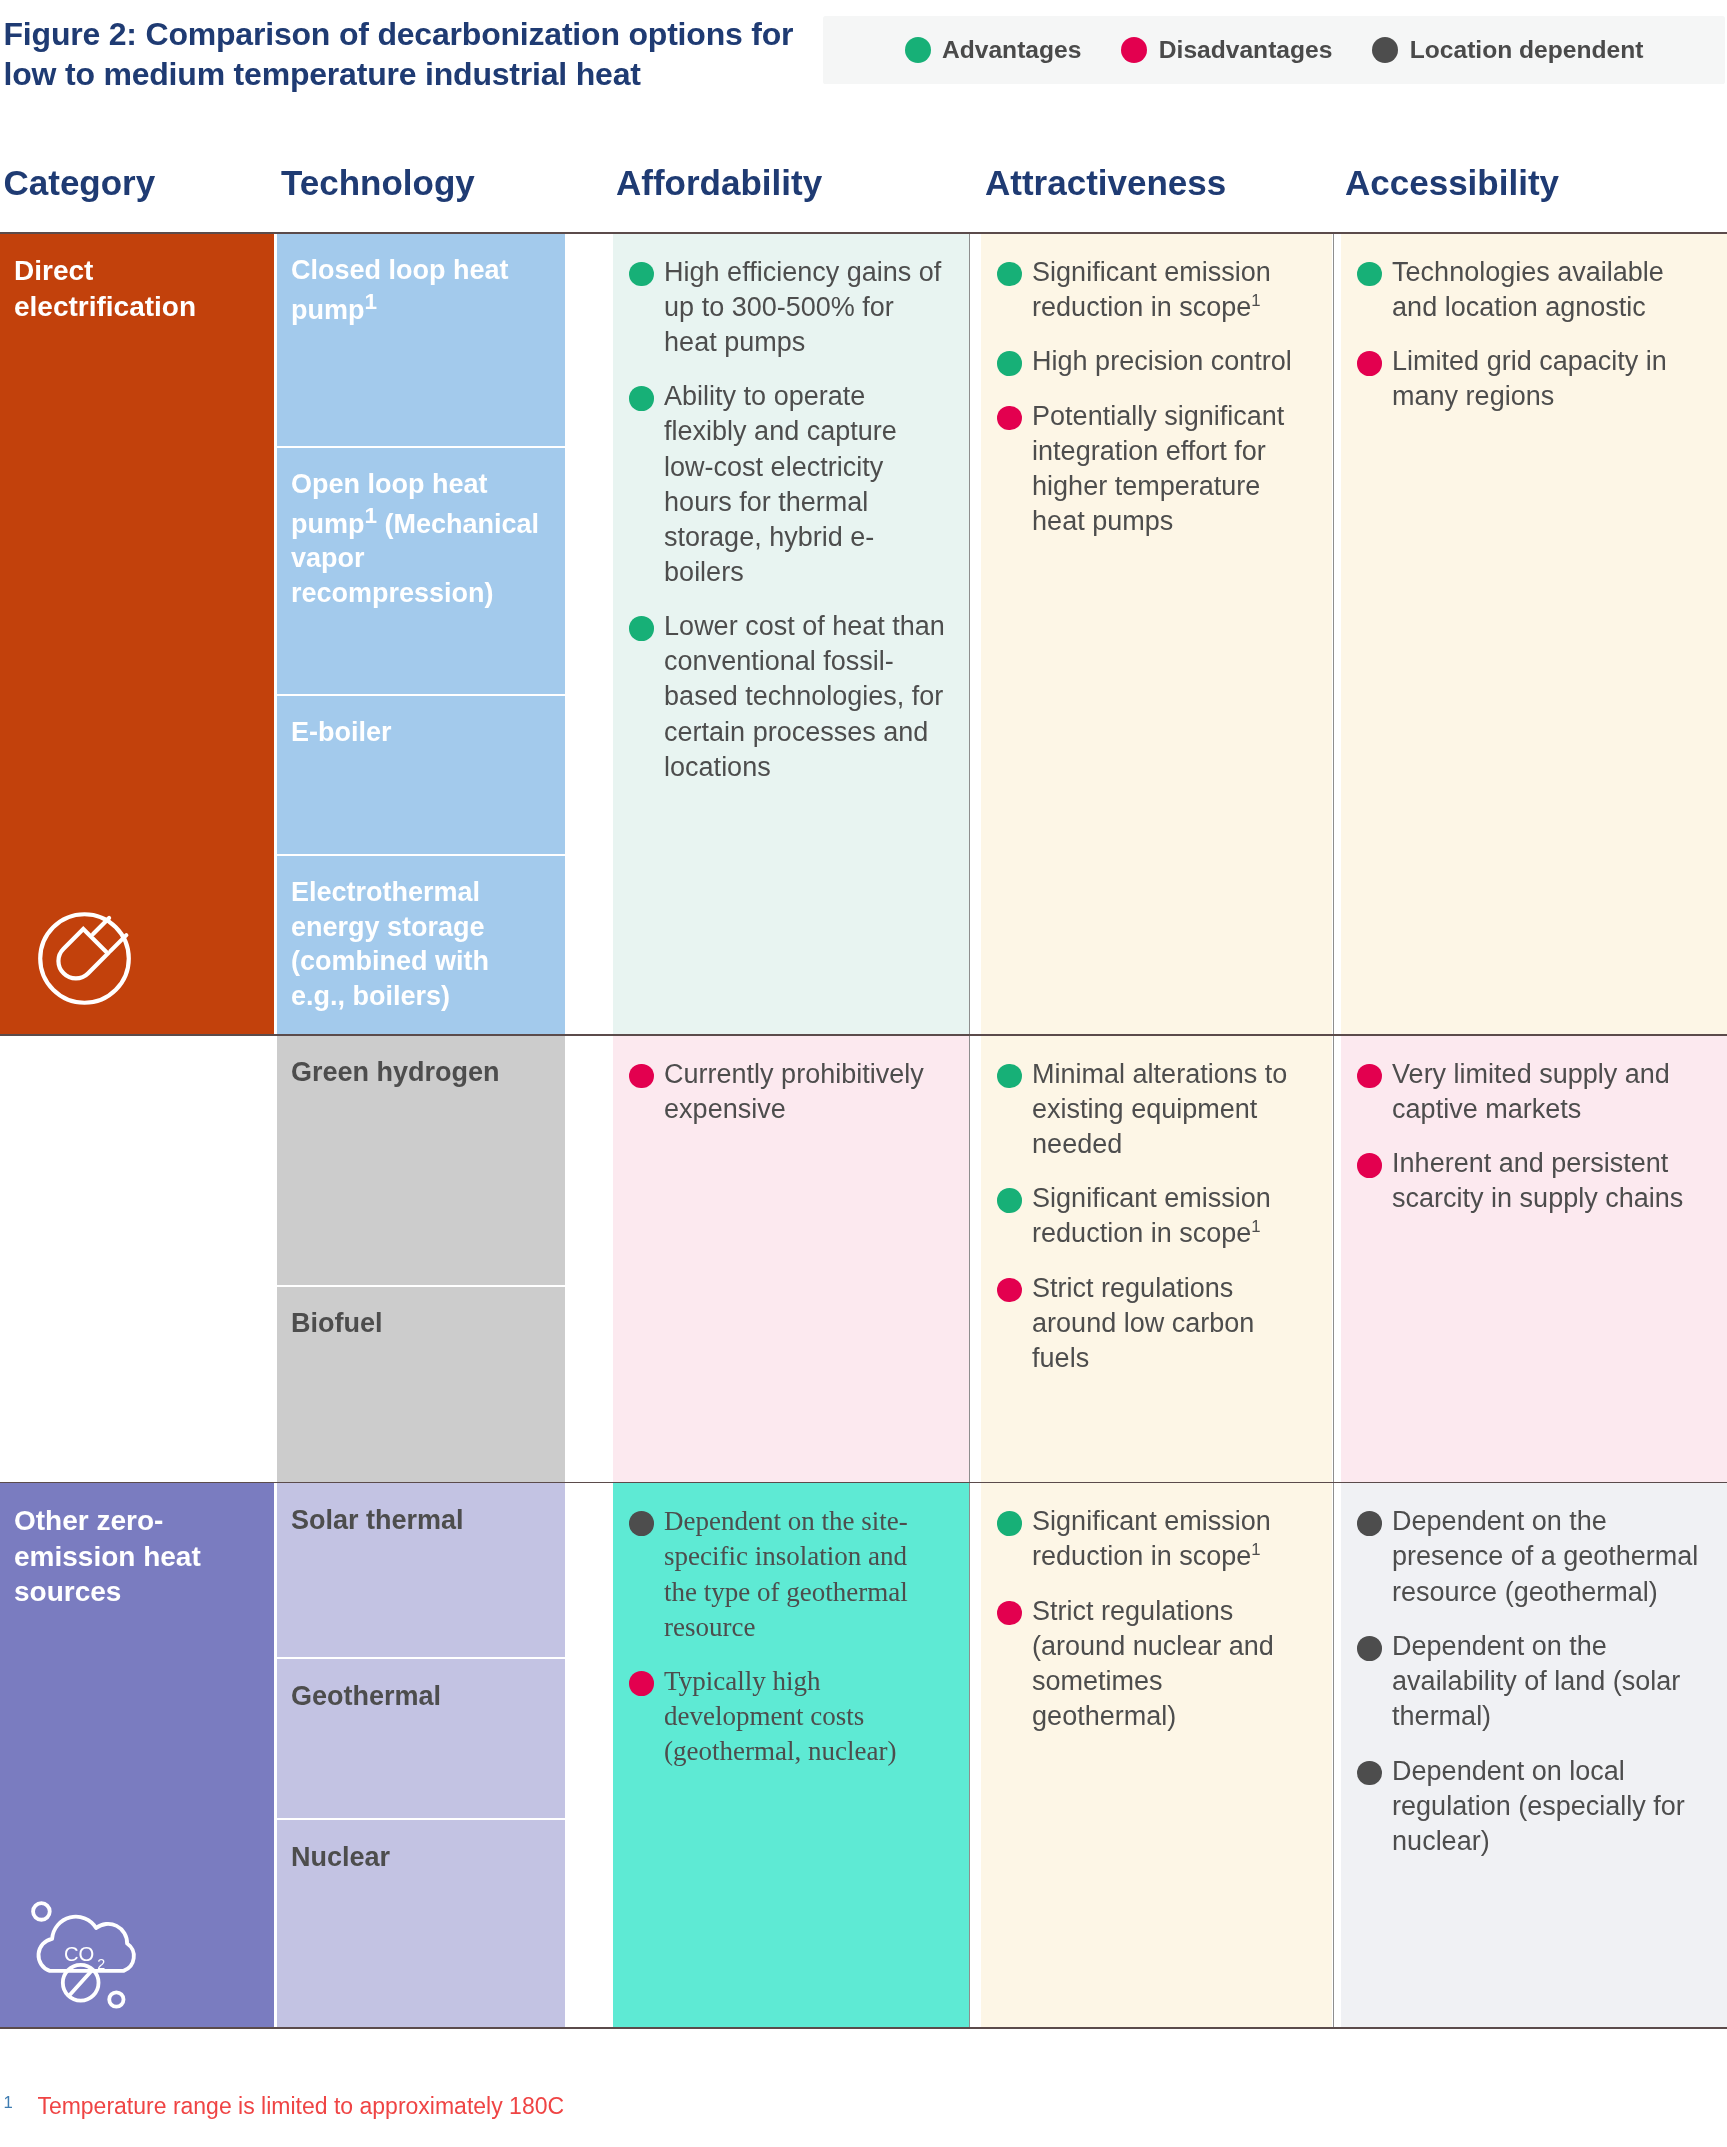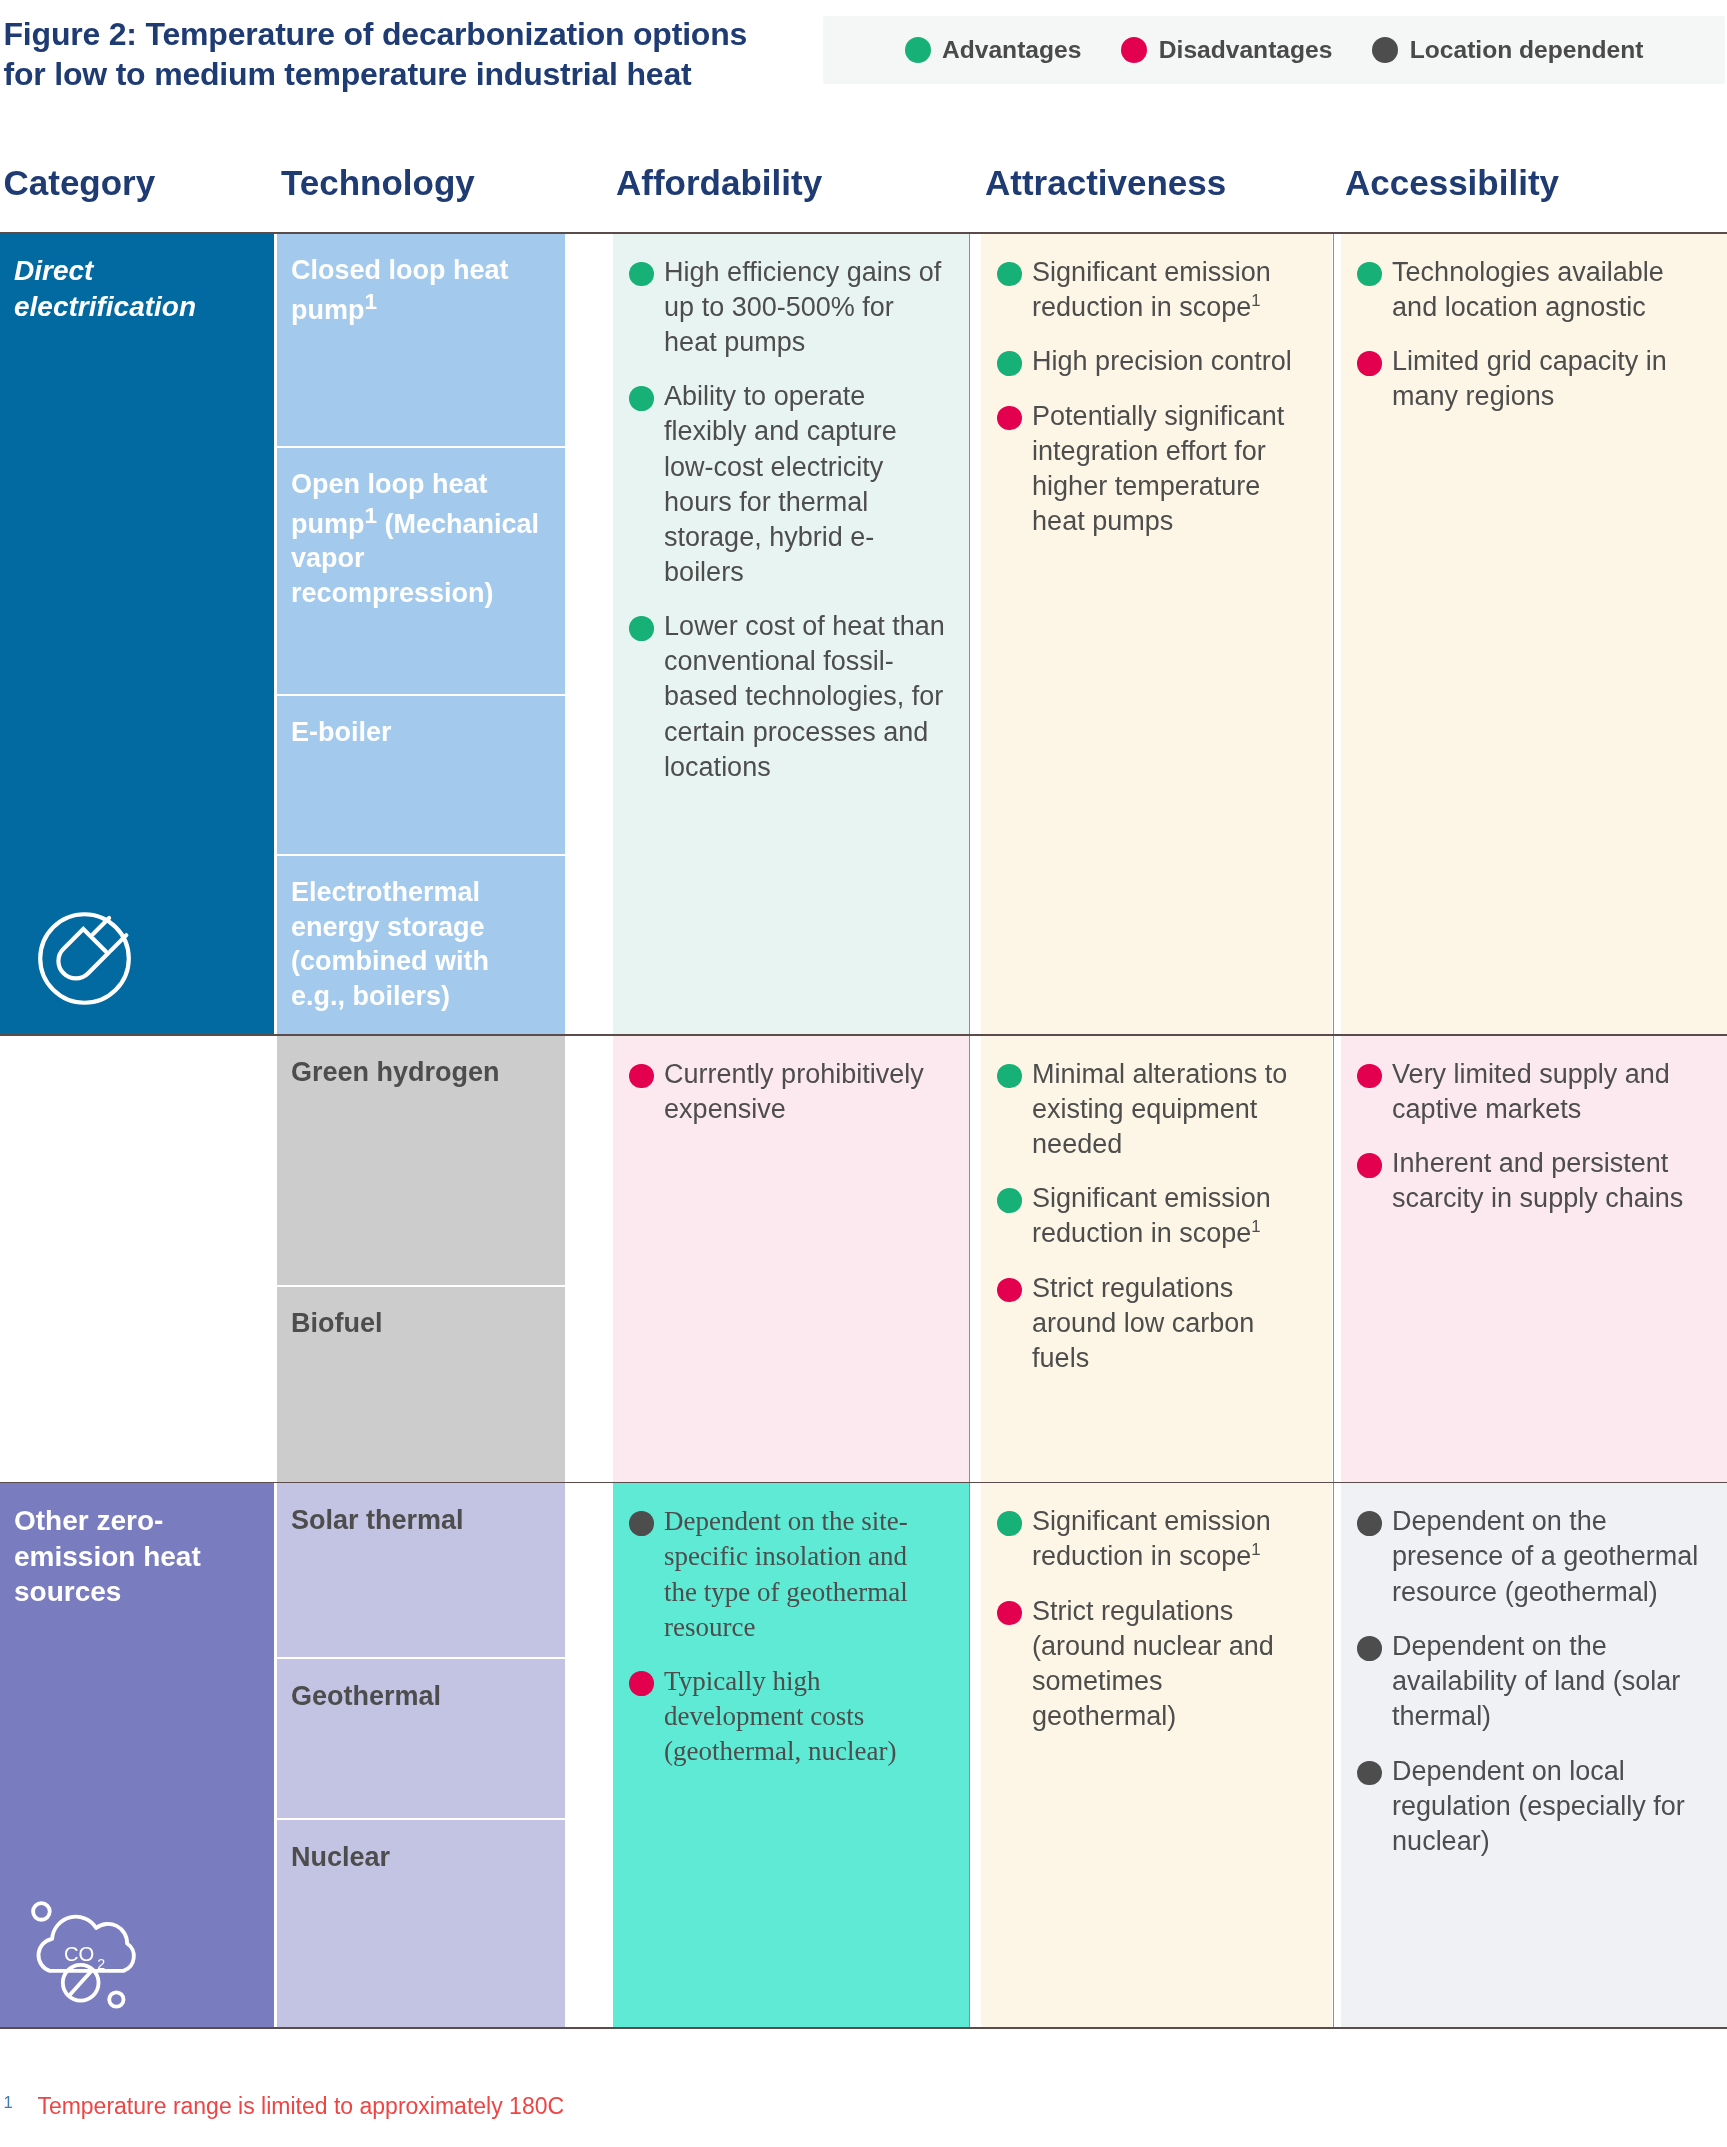--- a/index.html
+++ b/index.html
@@ -161,21 +161,21 @@
   }
   .fn-mark { font-size: 16.7px; color: #3e7cb1; line-height: 1.2; }
   .fn-text { font-size: 23px; color: #ef4444; }
 </style>
 </head>
 <body>
 
 <div class="page">
 
   <div class="header">
-    <div class="fig-title">Figure 2: Temperature of decarbonization options for low to medium temperature industrial heat</div>
+    <div class="fig-title">Figure 2: Comparison of decarbonization options for low to medium temperature industrial heat</div>
     <div class="legend" id="legend">
         <div class="legend-item">
           <span class="legend-dot" style="background:#17b077"></span>
           <span class="legend-label">Advantages</span>
         </div>
         <div class="legend-item">
           <span class="legend-dot" style="background:#e3004f"></span>
           <span class="legend-label">Disadvantages</span>
         </div>
         <div class="legend-item">
@@ -189,21 +189,21 @@
       <div class="col-head" style="left: 3.5px;">Category</div>
       <div class="col-head" style="left: 281px;">Technology</div>
       <div class="col-head" style="left: 616px;">Affordability</div>
       <div class="col-head" style="left: 985px;">Attractiveness</div>
       <div class="col-head" style="left: 1345px;">Accessibility</div>
     </div>
 
   <div class="table" id="table">
       <div class="toprule"></div>
       <div class="rowband" style="height: 800px;">
-        <div class="cell cell-cat" style="background: #0369a1; font-style: italic;">
+        <div class="cell cell-cat" style="background: #c2410c;">
           <div class="cat-label">Direct electrification</div>
           <div class="cat-icon"><svg viewBox="0 0 100 100" width="123" height="123" fill="none" stroke="#fff" stroke-width="3.4" stroke-linecap="round">
               <circle cx="50" cy="50" r="36"></circle>
               <path d="M33 62 a14 14 0 0 0 20 0 l16-16 -20-20 -16 16 a14 14 0 0 0 0 20 z"></path>
               <line x1="57" y1="30" x2="70" y2="17"></line>
               <line x1="71" y1="44" x2="84" y2="31"></line>
             </svg></div>
         </div>
         <div class="cell cell-tech" style="background: rgb(163, 202, 236);">
           <div class="tech-stack">

